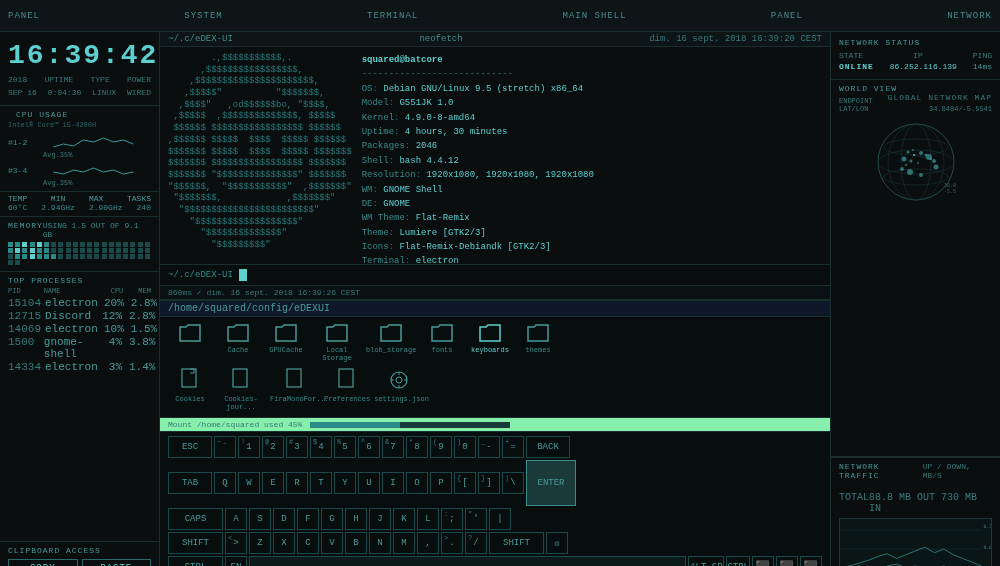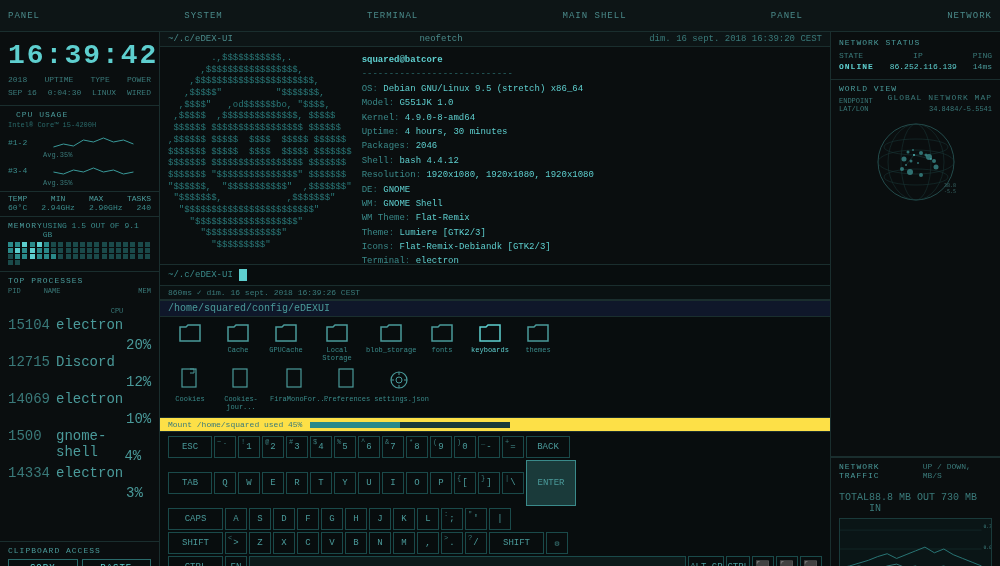--- a/index.html
+++ b/index.html
@@ -130,27 +130,27 @@
     .proc-header {
       display: flex;
       justify-content: space-between;
       font-size: 7px;
       color: #3a7a7a;
       margin-bottom: 2px;
       text-transform: uppercase;
     }
     .proc-row {
       display: flex;
-      font-size: 14px;
+      font-size: 11px;
       color: #4a9a9a;
       margin: 1px 0;
-      gap: 18px;
+      gap: 7px;
     }
     .proc-pid { width: 30px; color: #3a7a7a; }
-    .proc-cpu { width: 22px; text-align: right; margin-top: 20px; }
+    .proc-cpu { width: 22px; text-align: right; }
     .proc-mem { width: 22px; text-align: right; }
 
     
     .clipboard-section {
       padding: 4px 8px;
       border-bottom: 1px solid #1a2e2e;
     }
     .clipboard-label {
       font-size: 8px;
       color: #4a9a9a;
@@ -264,21 +264,21 @@
     }
     .fs-label {
       font-size: 7px;
       color: #3a8a8a;
       text-align: center;
       max-width: 50px;
     }
 
     
     .status-bar {
-      background: #fde047;
+      background: #86efac;
       border-top: 1px solid #1a2e2e;
       padding: 2px 8px;
       font-size: 8px;
       color: #3a7a7a;
       display: flex;
       align-items: center;
       gap: 8px;
     }
     .status-progress {
       flex: 1;
@@ -654,22 +654,22 @@
         <div class="neofetch-info">
           <div style="color:#5ecfcf;font-weight:bold;">squared@batcore</div>
           <div style="color:#2a6a6a;">----------------------------</div>
           <div><span class="key">OS</span><span class="sep">: </span>Debian GNU/Linux 9.5 (stretch) x86_64</div>
           <div><span class="key">Model</span><span class="sep">: </span>G551JK 1.0</div>
           <div><span class="key">Kernel</span><span class="sep">: </span>4.9.0-8-amd64</div>
           <div><span class="key">Uptime</span><span class="sep">: </span>4 hours, 30 minutes</div>
           <div><span class="key">Packages</span><span class="sep">: </span>2046</div>
           <div><span class="key">Shell</span><span class="sep">: </span>bash 4.4.12</div>
           <div><span class="key">Resolution</span><span class="sep">: </span>1920x1080, 1920x1080, 1920x1080</div>
+          <div><span class="key">WM</span><span class="sep">: </span>GNOME Shell</div>
           <div><span class="key">DE</span><span class="sep">: </span>GNOME</div>
-          <div><span class="key">WM</span><span class="sep">: </span>GNOME Shell</div>
           <div><span class="key">WM Theme</span><span class="sep">: </span>Flat-Remix</div>
           <div><span class="key">Theme</span><span class="sep">: </span>Lumiere [GTK2/3]</div>
           <div><span class="key">Icons</span><span class="sep">: </span>Flat-Remix-Debiandk [GTK2/3]</div>
           <div><span class="key">Terminal</span><span class="sep">: </span>electron</div>
 
         </div>
       </div>
 
       <div class="terminal-prompt-area">
         <span class="prompt-path">~/.c/eDEX-UI</span>

